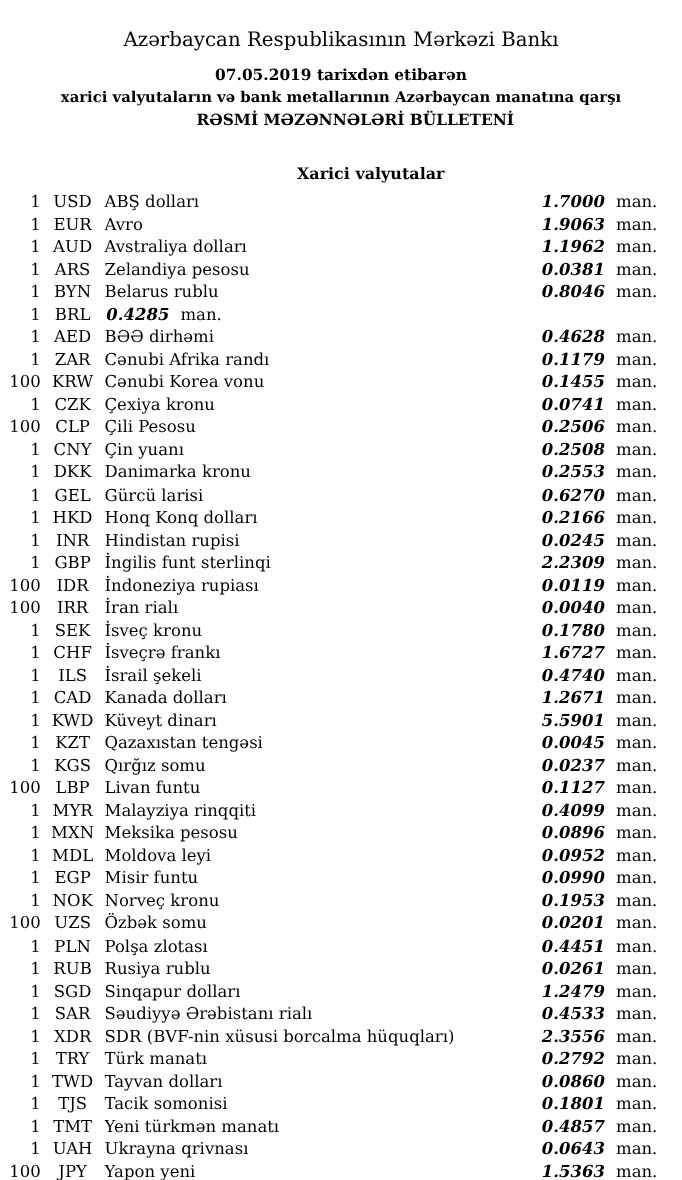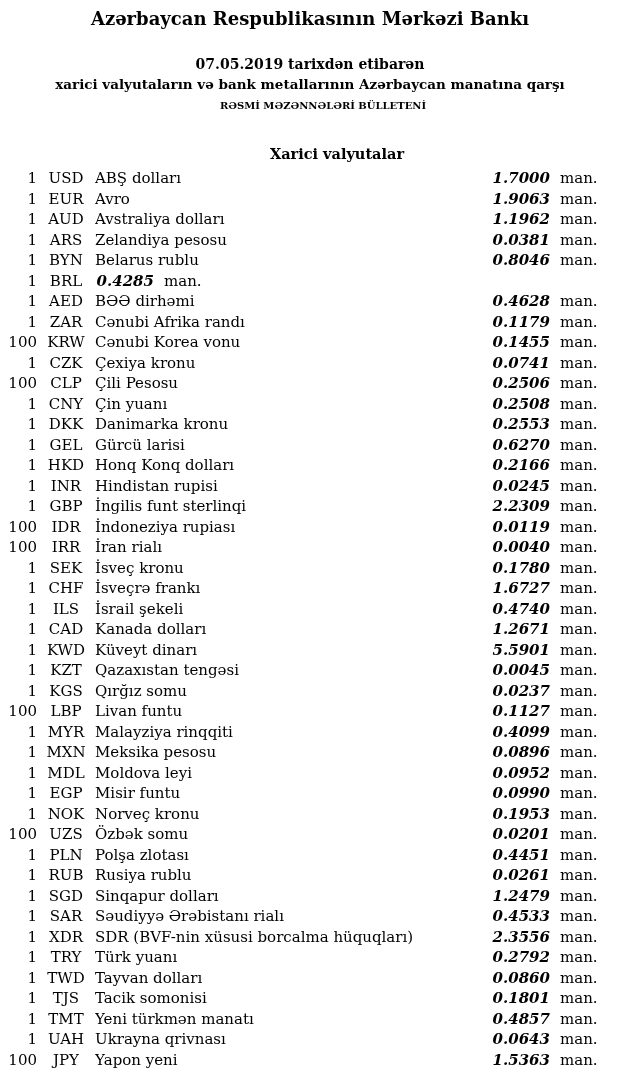--- a/index.html
+++ b/index.html
@@ -7,38 +7,38 @@
     width: 620px;
     height: 1073px;
     background: #ffffff;
     color: #000000;
     font-family: "DejaVu Serif", "Liberation Serif", serif;
     overflow: hidden;
   }
   .header { text-align: center; }
   .title {
     font-size: 18px;
-    font-weight: 700;
+    font-weight: 400;
     line-height: 24px;
-    margin-top: 7px;
+    margin-top: 25px;
   }
   .date-line {
     font-size: 14px;
     font-weight: 700;
     line-height: 18px;
-    margin-top: 24px;
+    margin-top: 11px;
   }
   .subtitle {
     font-size: 13.5px;
     font-weight: 700;
     line-height: 18px;
     margin-top: 2px;
   }
   .bulletin-title {
-    font-size: 10px;
+    font-size: 14px;
     font-weight: 700;
     line-height: 19px;
     margin-top: 3px;
     padding-left: 26px;
   }
   .section-title {
     font-size: 14.5px;
     font-weight: 700;
     line-height: 18px;
     margin-top: 30px;
@@ -336,21 +336,21 @@
     <div class="row">
       <span class="qty">1</span>
       <span class="code">XDR</span>
       <span class="name">SDR (BVF-nin xüsusi borcalma hüquqları)</span>
       <span class="rate">2.3556</span>
       <span class="unit">man.</span>
     </div>
     <div class="row">
       <span class="qty">1</span>
       <span class="code">TRY</span>
-      <span class="name">Türk yuanı</span>
+      <span class="name">Türk manatı</span>
       <span class="rate">0.2792</span>
       <span class="unit">man.</span>
     </div>
     <div class="row">
       <span class="qty">1</span>
       <span class="code">TWD</span>
       <span class="name">Tayvan dolları</span>
       <span class="rate">0.0860</span>
       <span class="unit">man.</span>
     </div>

